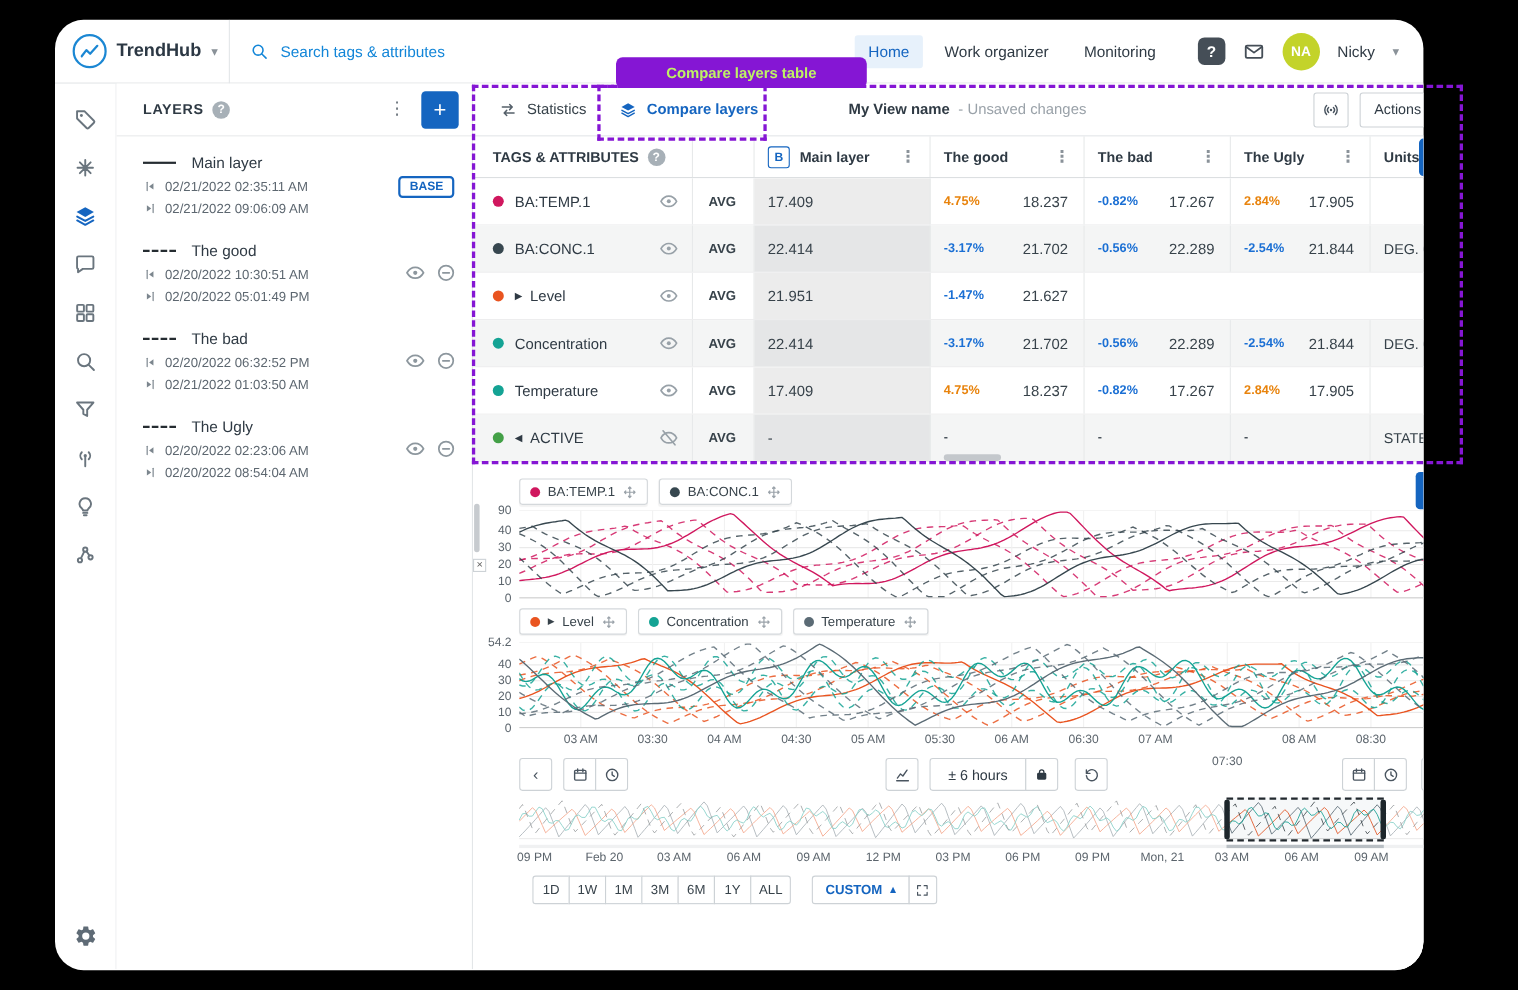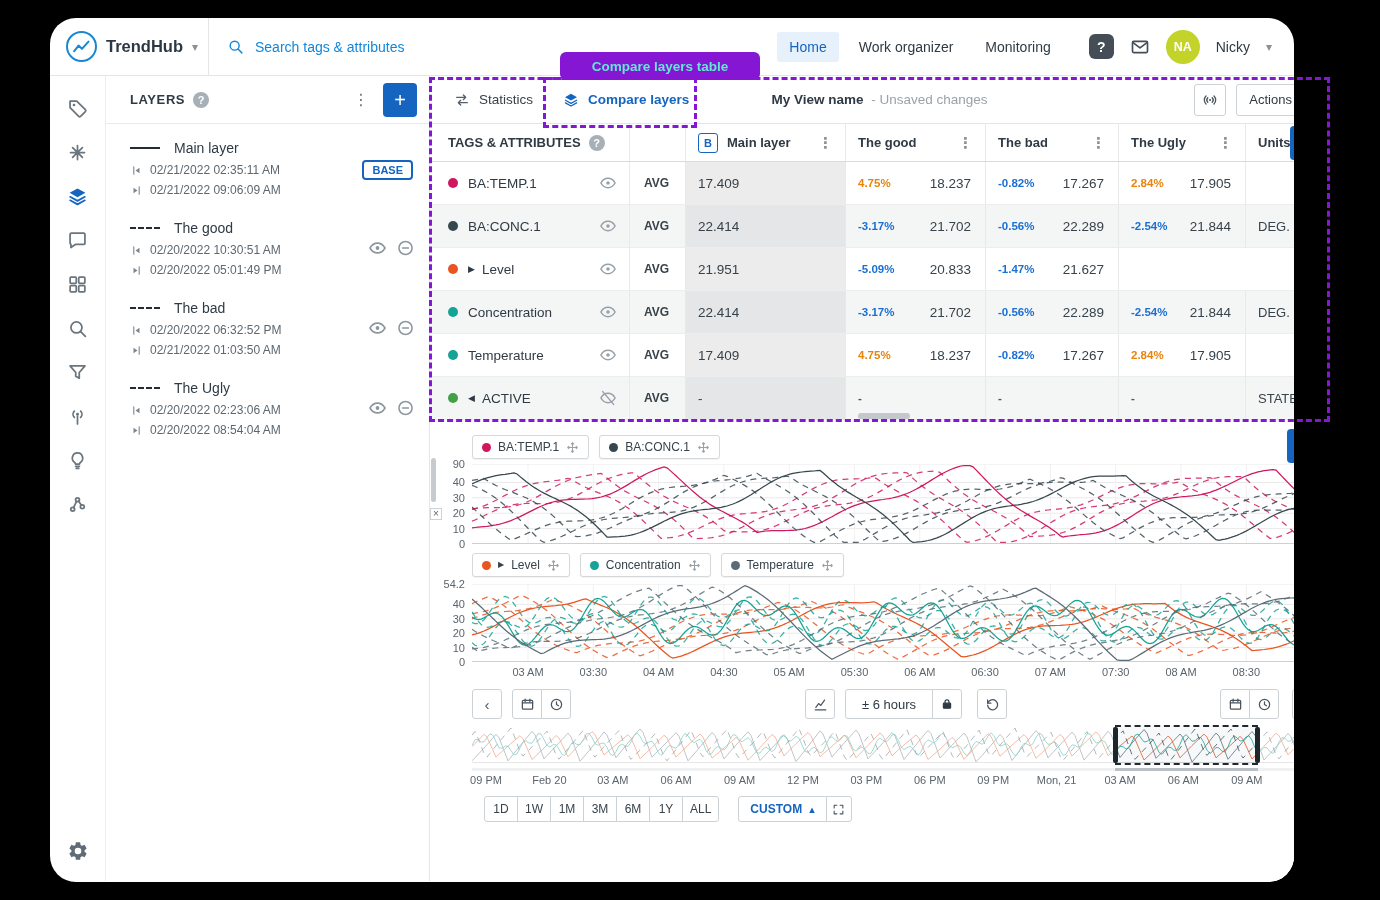--- a/index.html
+++ b/index.html
@@ -51,21 +51,21 @@
   .lp-sp{flex:1}
   .kebab{font-size:16px;color:#6b747c;cursor:pointer}
   .plus-btn{width:34px;height:34px;background:var(--blue);color:#fff;border:0;border-radius:4px;font-size:20px;display:flex;align-items:center;justify-content:center;margin-left:6px}
   .layer-list{padding-top:4px}
   .layer-item{position:relative;padding:11px 14px 11px 24px}
   .l-row1{display:flex;align-items:center;height:18px}
   .lline{width:30px;display:inline-block;flex:none}
   .lline.solid{border-top:2.5px solid #252c31}
   .lline.dashed{border-top:2.5px dashed #252c31}
   .l-name{margin-left:14px;font-size:14px;color:#2f3a44;font-weight:500}
-  .l-date{display:flex;align-items:flex-end;gap:7px;margin-top:6px;font-size:12px;color:#5d6770}
+  .l-date{display:flex;align-items:flex-start;gap:7px;margin-top:6px;font-size:12px;color:#5d6770}
   .l-date [data-icon]{font-size:13px;color:#7c868e}
   .base-badge{position:absolute;right:16px;top:32px;border:2px solid var(--blue);color:var(--blue);font-size:11px;font-weight:700;padding:2px 8px;border-radius:4px;background:#fff}
   .l-actions{position:absolute;right:14px;top:50%;transform:translateY(-50%);display:flex;gap:9px;color:#8d979e;font-size:19px}
   .l-actions [data-icon]{cursor:pointer}
 
   
   .main{width:899px;position:relative;background:#fff}
   .tabs{position:relative;height:48px;border-bottom:1px solid #e3e6e8;display:flex;align-items:center;padding-left:24px;gap:30px}
   .tab{display:flex;align-items:center;gap:9px;font-size:13.5px;color:#37424a;font-weight:500;cursor:pointer;white-space:nowrap}
   .tab [data-icon]{font-size:16px;color:#55606a}
@@ -152,21 +152,21 @@
   .preset:last-child{border-radius:0 3px 3px 0}
   .custom-group{display:flex;margin-left:19px}
   .custom-btn{height:26px;border:1px solid #cdd2d6;background:#fff;color:var(--blue);font-weight:700;font-size:12px;display:flex;align-items:center;gap:7px;padding:0 11px;border-radius:3px 0 0 3px}
   .custom-btn [data-icon]{font-size:11px}
   .expand-btn{width:26px;height:26px;border:1px solid #cdd2d6;background:#fff;margin-left:-1px;border-radius:0 3px 3px 0;color:#4a5560;font-size:13px;display:flex;align-items:center;justify-content:center}
 
   
   .annot-box{position:absolute;border:3px dashed var(--annot);pointer-events:none;z-index:60}
   .annot-table{left:429px;top:77px;width:901px;height:345px}
   .annot-tab{left:543px;top:77px;width:154px;height:51px}
-  .annot-label{position:absolute;left:560px;top:52px;width:200px;height:28px;background:var(--annot);color:#5eead4;font-size:13.5px;font-weight:700;display:flex;align-items:center;justify-content:center;border-radius:6px;z-index:61;pointer-events:none}
+  .annot-label{position:absolute;left:560px;top:52px;width:228px;height:28px;background:var(--annot);color:#bef264;font-size:13.5px;font-weight:700;display:flex;align-items:center;justify-content:center;border-radius:6px;z-index:61;pointer-events:none}
 </style>
 </head>
 <body>
 
 <div class="stage">
   <div class="window">
 
     <header class="topbar">
       <div class="brand">
         <span class="logo">
@@ -567,24 +567,20 @@
                 <span class="eye" data-icon="eye">
                   <svg viewBox="0 0 24 24" fill="none" stroke="currentColor" stroke-width="2" stroke-linecap="round" stroke-linejoin="round">
                     <path d="M2.5 12S6 5.8 12 5.8 21.5 12 21.5 12 18 18.2 12 18.2 2.5 12 2.5 12z"></path>
                     <circle cx="12" cy="12" r="2.4" fill="currentColor" stroke="none"></circle>
                   </svg>
                 </span>
               </div>
               <div class="cell c-agg">AVG</div>
               <div class="cell c-main">21.951</div>
               <div class="cell c-cmp">
-                <span class="pct" style="color:#1a6fd4">-5.09%</span>
-                <span class="val">20.833</span>
-              </div>
-              <div class="cell c-cmp">
                 <span class="pct" style="color:#1a6fd4">-1.47%</span>
                 <span class="val">21.627</span>
               </div>
               <div class="cell c-units"></div>
             </div>
             <div class="trow tgrid alt">
               <div class="cell c-name">
                 <span class="dot" style="background:#14a394"></span>
                 <span class="tname">Concentration</span>
                 <span class="eye" data-icon="eye">
@@ -818,21 +814,21 @@
           <div class="xaxis xaxis1">
               <span class="xlab" style="left: 56px;">03 AM</span>
               <span class="xlab" style="left: 121.3px;">03:30</span>
               <span class="xlab" style="left: 186.6px; text-align: right;">04 AM</span>
               <span class="xlab" style="left: 251.9px;">04:30</span>
               <span class="xlab" style="left: 317.2px;">05 AM</span>
               <span class="xlab" style="left: 382.5px;">05:30</span>
               <span class="xlab" style="left: 447.8px;">06 AM</span>
               <span class="xlab" style="left: 513.1px;">06:30</span>
               <span class="xlab" style="left: 578.4px;">07 AM</span>
-              <span class="xlab" style="left: 643.7px;">07:30</span>
+              <span class="xlab" style="left: 643.7px; margin-top: 20px;">07:30</span>
               <span class="xlab" style="left: 709px;">08 AM</span>
               <span class="xlab" style="left: 774.3px;">08:30</span>
               <span class="xlab" style="left: 839.6px;">09 AM</span>
             </div>
 
           <div class="ctoolbar">
             <div class="ctool" style="left:42px">
               <button class="tbtn" data-icon="chev-left">
                   <i class="g">‹</i>
                 </button>

